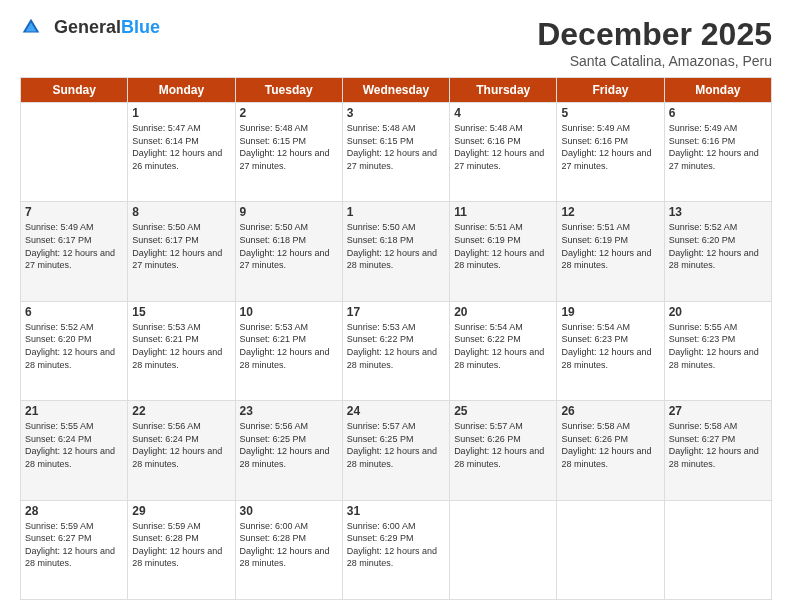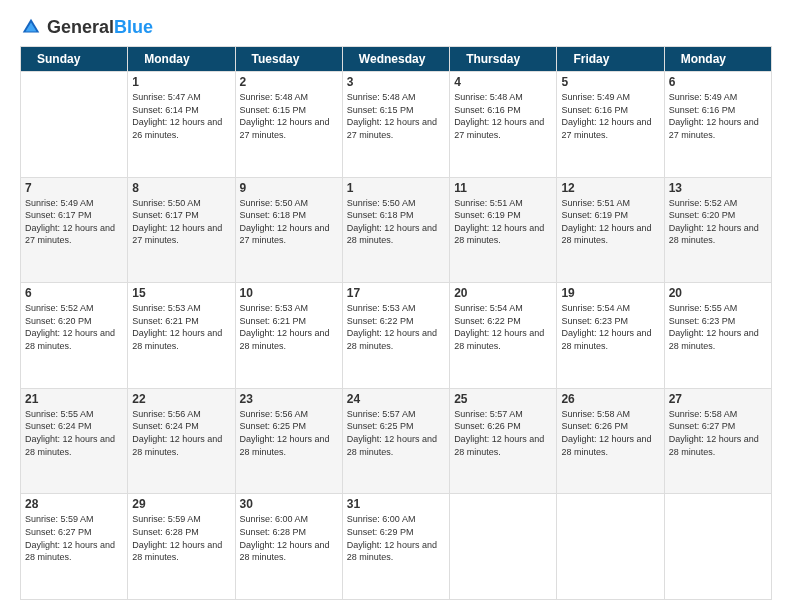--- a/index.html
+++ b/index.html
@@ -19,21 +19,21 @@
     }
     .header {
       display: flex;
       justify-content: space-between;
       align-items: flex-start;
       margin-bottom: 8px;
     }
     .logo {
       display: flex;
       align-items: center;
-      gap: 5px;
+      gap: 12px;
     }
     .logo-icon {
       width: 22px;
       height: 22px;
     }
     .title-block {
       text-align: right;
     }
     .month-title {
       font-size: 32px;
@@ -48,26 +48,26 @@
       flex: 1;
       display: flex;
       flex-direction: column;
     }
     table {
       width: 100%;
       border-collapse: collapse;
       flex: 1;
     }
     thead tr th {
-      background-color: #0c4a6e;
+      background-color: #c2410c;
       color: white;
       font-size: 12px;
       font-weight: bold;
       padding: 5px 16px;
-      text-align: left;
+      text-align: center;
       border: 1px solid #ddd;
     }
     tbody tr td {
       border: 1px solid #ddd;
       vertical-align: top;
       padding: 3px 4px;
       font-size: 9.5px;
       color: #333;
       width: 14.28%;
       height: 88px;
@@ -104,20 +104,22 @@
     <div class="logo">
       <svg class="logo-icon" viewBox="0 0 40 40" xmlns="http://www.w3.org/2000/svg">
         <polygon points="20,5 35,30 5,30" fill="#1565C0"></polygon>
         <polygon points="20,12 30,28 10,28" fill="#42A5F5"></polygon>
       </svg>
       <div>
         <span style="font-size:18px;font-weight:bold;color:#333;">General</span><span style="font-size:18px;font-weight:bold;color:#2196F3;">Blue</span>
       </div>
     </div>
     <div class="title-block">
+      <div class="month-title">December 2025</div>
+      <div class="location">Santa Catalina, Amazonas, Peru</div>
     </div>
   </div>
 
   <div class="calendar">
     <table>
       <thead>
         <tr>
         <th>Sunday</th>
             <th>Monday</th>
             <th>Tuesday</th>

